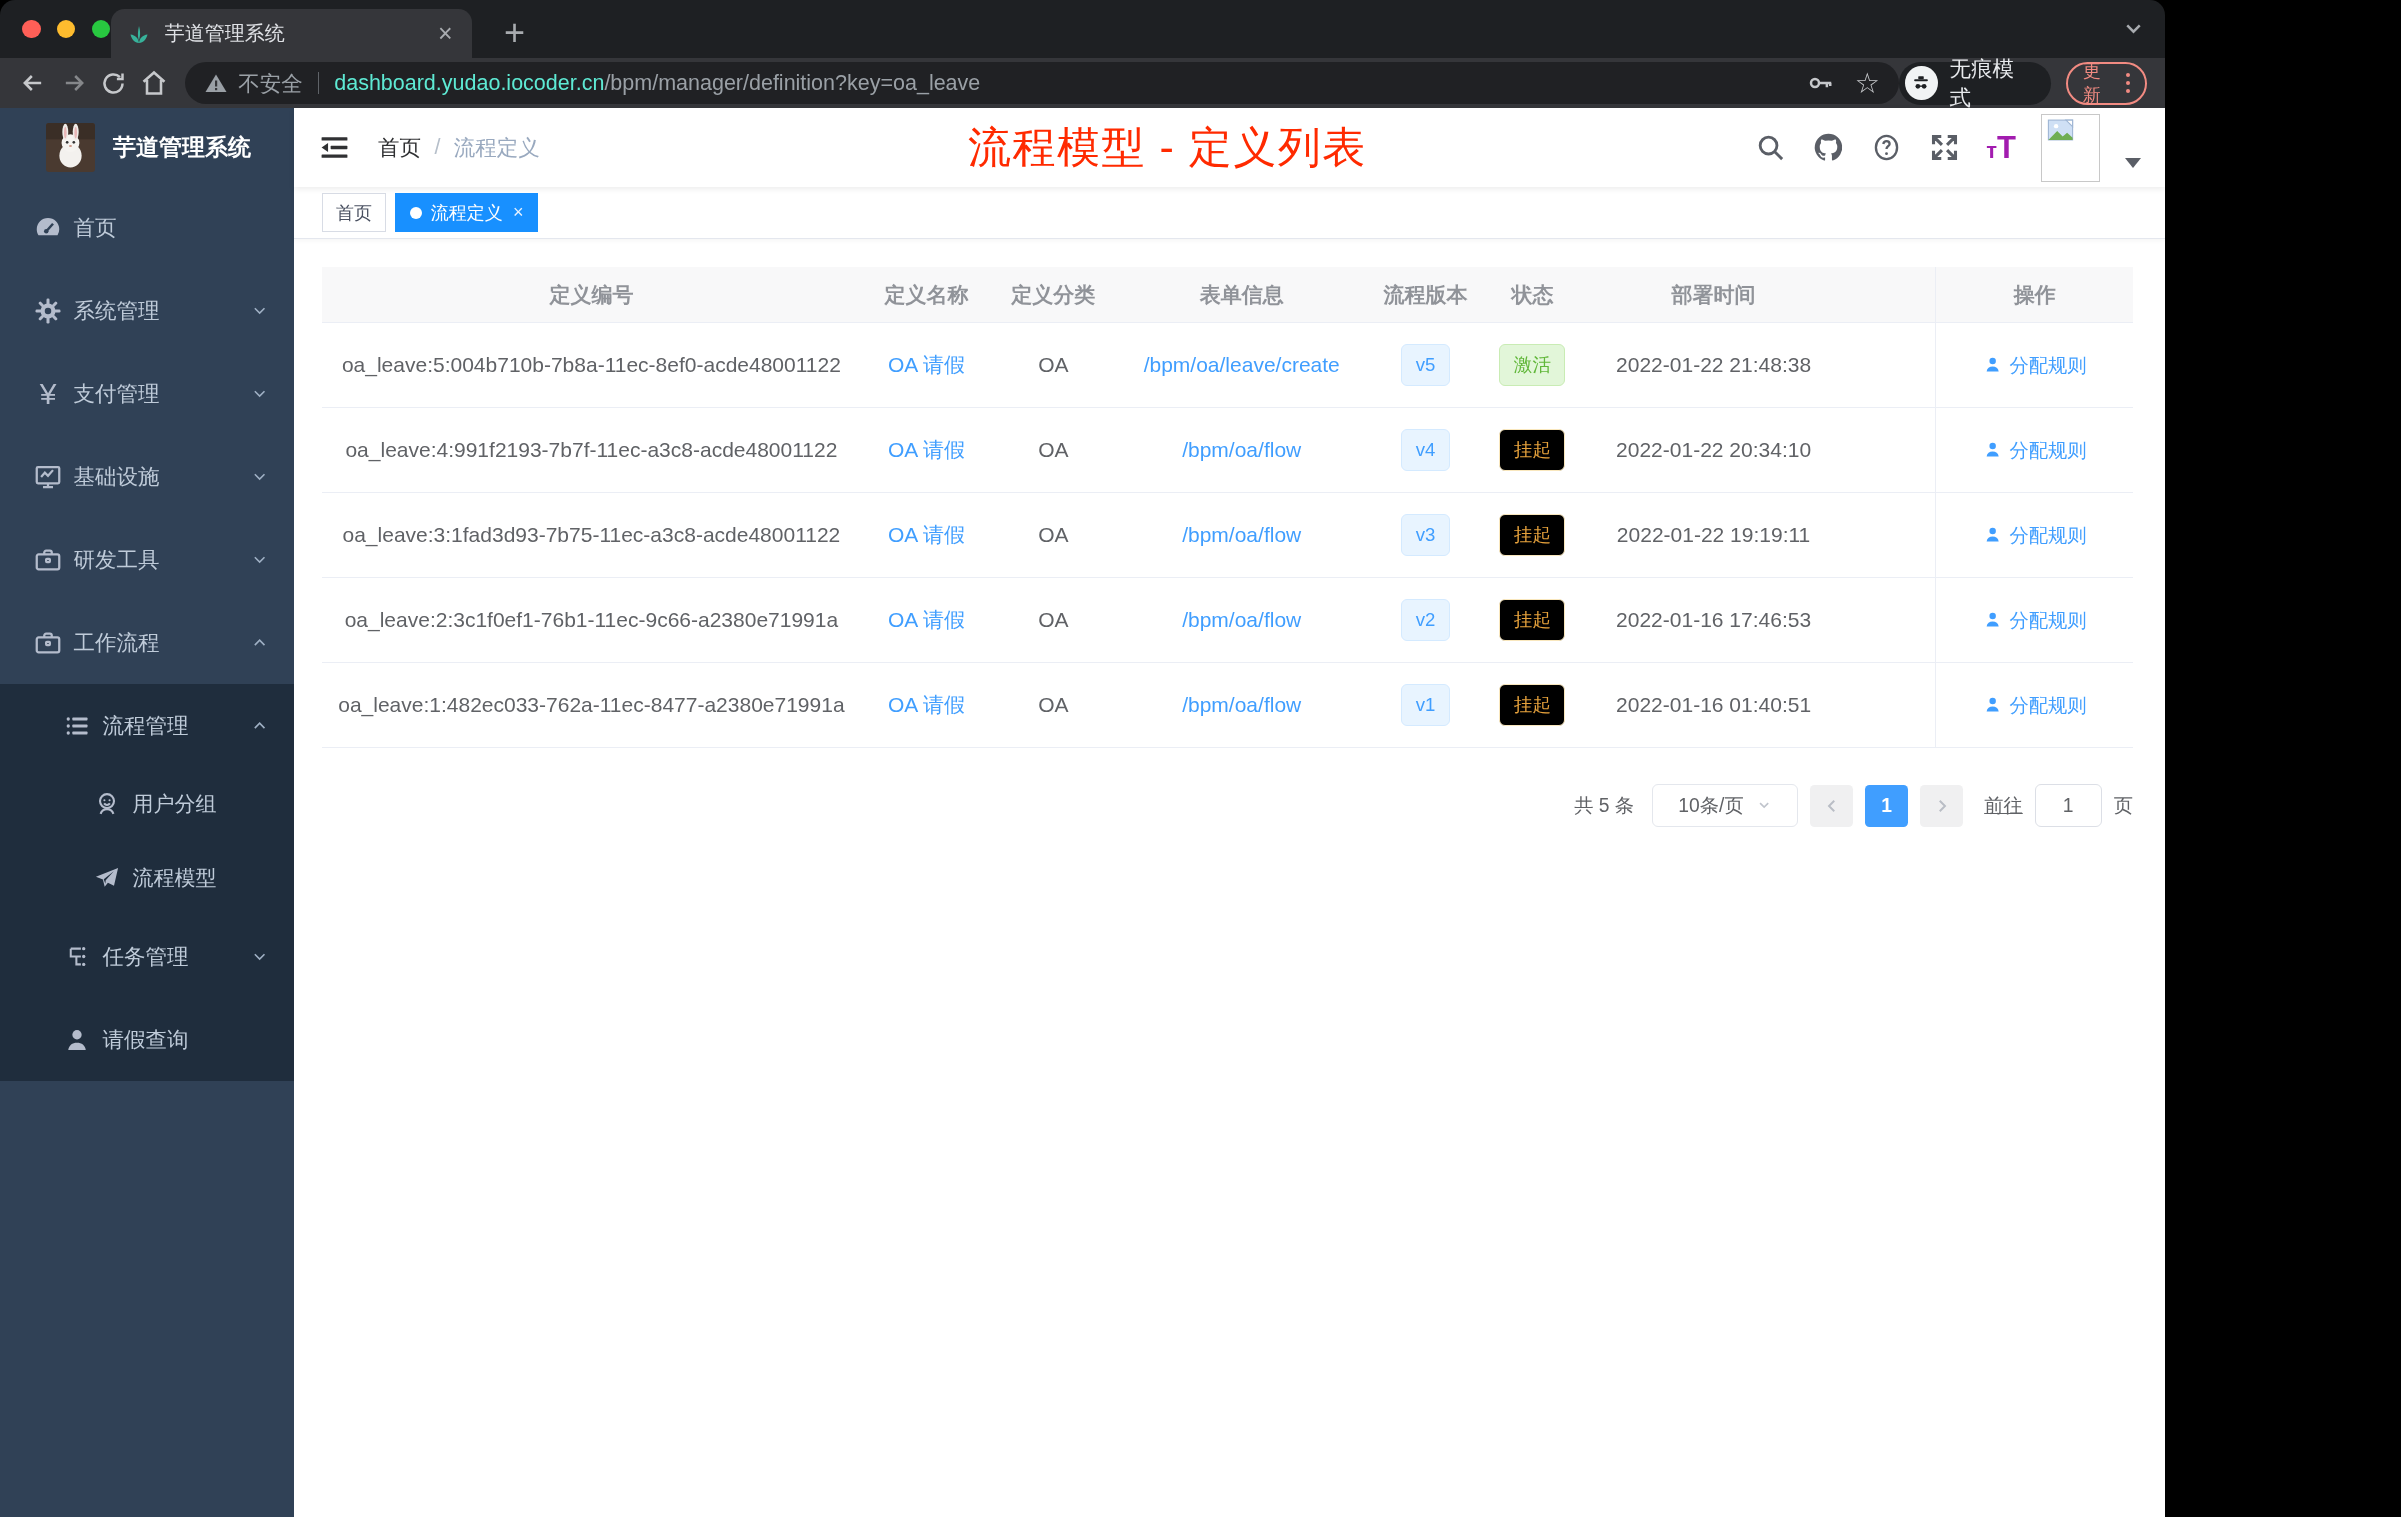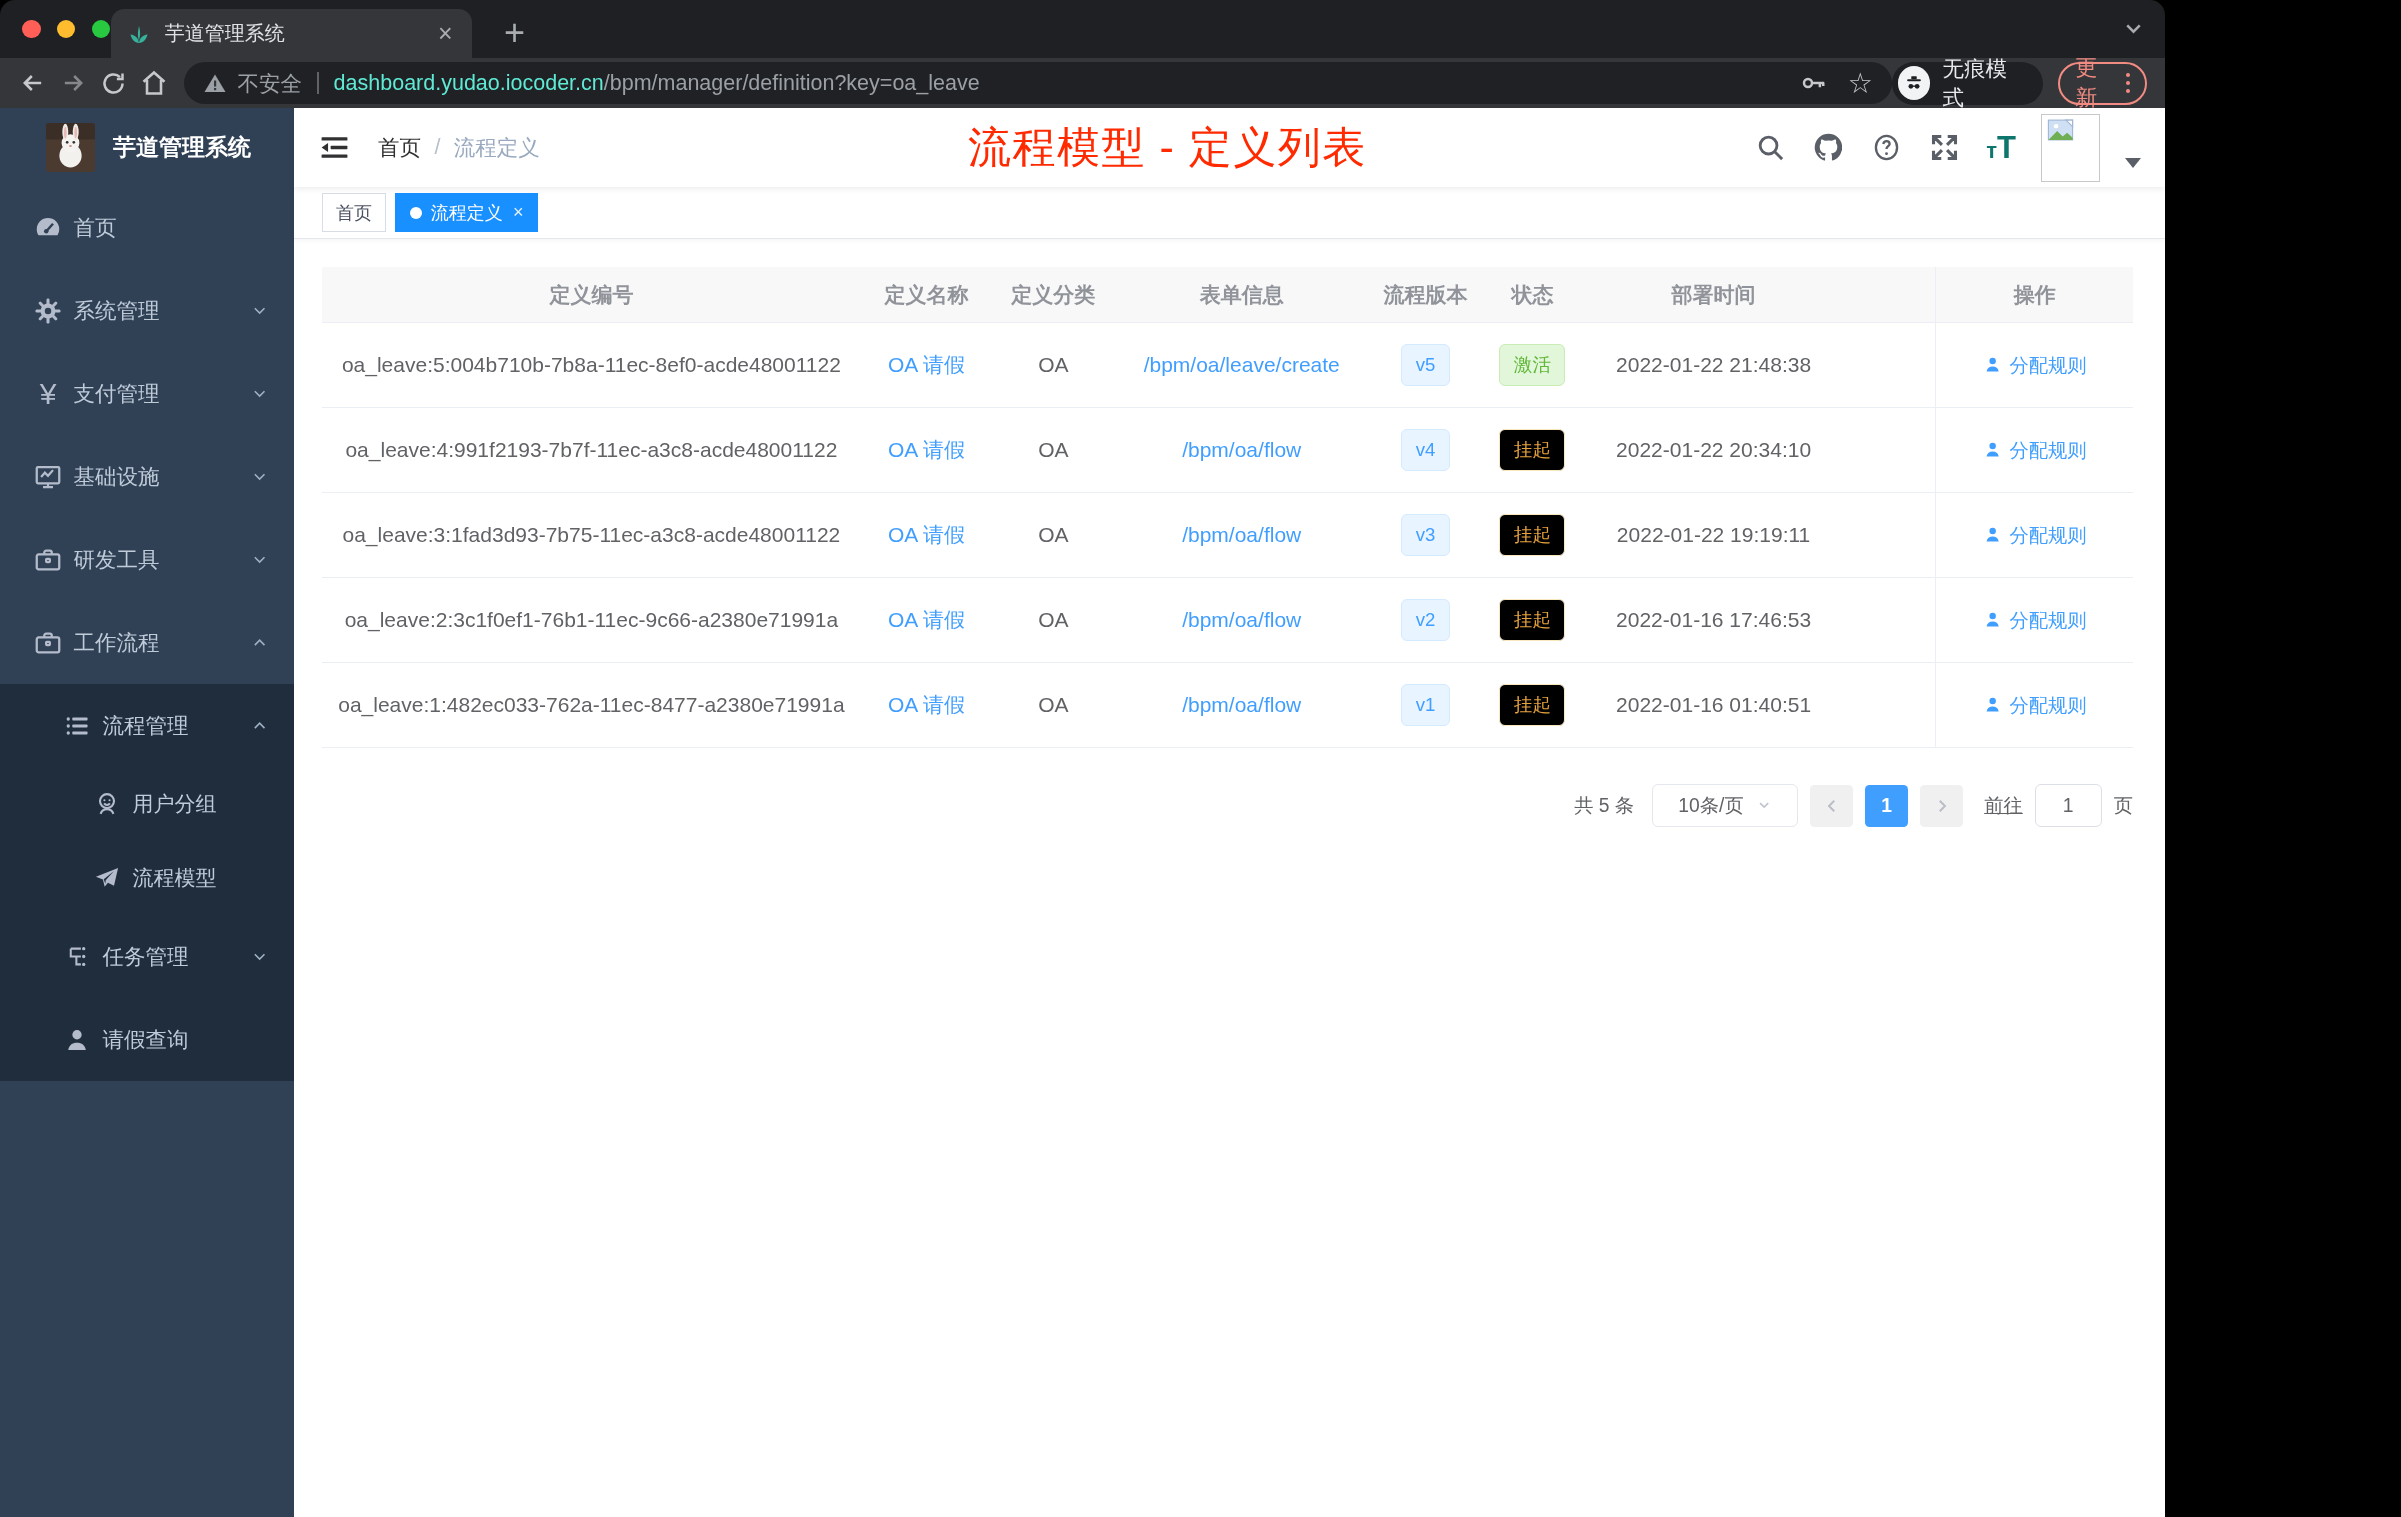--- a/index.html
+++ b/index.html
@@ -24,21 +24,21 @@
   .warn-tri { margin-right:10.4px; display:flex; }
   .url-div { width:1.5px; height:22px; background:#5f6368; margin:0 15px; }
   .url-host { color:#5eead4; }
   .url-path { color:#9aa0a6; }
   .url-right { margin-left:auto; display:flex; align-items:center; gap:19.3px; }
   .star { color:#c6c8cb; font-size:28px; }
   .spacer { flex:1; }
   .incog { height:43px; border-radius:22px; background:#1e2023; display:flex; align-items:center; gap:12px; padding:0 19.3px 0 6px; }
   .incog-circle { width:34px; height:34px; border-radius:50%; background:#f1f3f4; display:flex; align-items:center; justify-content:center; }
   .incog-label { color:#e8eaed; font-size:21.5px; }
-  .update-btn { height:43px; border-radius:22px; border:2.2px solid #f28b82; color:#f28b82; display:flex; align-items:center; gap:9px; padding:0 15px; font-size:22px; margin-left:15px; margin-right:4.5px; }
+  .update-btn { height:43px; border-radius:22px; border:2.2px solid #f28b82; color:#f28b82; display:flex; align-items:center; gap:9px; padding:0 15px; font-size:18px; margin-left:15px; margin-right:4.5px; }
   .vdots { display:flex; flex-direction:column; gap:3.7px; }
   .vdots i { width:4.5px; height:4.5px; border-radius:50%; background:#f28b82; }
 
   
   .app { flex:1; display:flex; min-height:0; }
   .sidebar { width:294px; background:#304156; flex:none; color:#bfcbd9; }
   .logo-row { height:78px; display:flex; align-items:center; padding-left:46px; gap:18px; }
   .logo-img { width:49px; height:49px; flex:none; border-radius:3px; overflow:hidden; }
   .logo-title { color:#fff; font-size:23px; font-weight:bold; white-space:nowrap; }
   .menu-item { height:83px; display:flex; align-items:center; padding:0 25px 0 30px; font-size:21.5px; cursor:pointer; }
@@ -53,21 +53,21 @@
   .main { flex:1; display:flex; flex-direction:column; background:#fff; min-width:0; }
   .navbar { height:79px; background:#fff; display:flex; align-items:center; padding:0 24px; position:relative; z-index:3; box-shadow:0 1.5px 6px rgba(0,0,0,.08); }
   .fold-icon { width:33px; height:33px; display:flex; align-items:center; justify-content:center; }
   .breadcrumb { display:flex; align-items:center; margin-left:27px; font-size:21.5px; }
   .bc-home { color:#303133; font-weight:500; }
   .bc-sep { color:#b6bfca; margin:0 13.4px; }
   .bc-cur { color:#99a9bf; }
   .overlay-title { position:absolute; left:674px; top:50%; transform:translateY(-50%); font-size:43px; font-weight:500; color:#ff2a00; letter-spacing:1.5px; white-space:nowrap; }
   .nav-right { margin-left:auto; display:flex; align-items:center; gap:25px; }
   .hdr-ic { width:33px; height:33px; display:flex; align-items:center; justify-content:center; color:#5a5e66; }
-  .tT { font-size:22px; color:#0f766e; font-weight:bold; }
+  .tT { font-size:22px; color:#a21caf; font-weight:bold; }
   .tT .bigT { font-size:31px; }
   .avatar-box { width:59px; height:68px; border:1.5px solid #c8c8c8; background:#fff; padding:4.5px; }
   .nav-caret { width:0; height:0; border-left:8.2px solid transparent; border-right:8.2px solid transparent; border-top:10.4px solid #5a5e66; margin-top:30px; }
 
   .tagsbar { height:52px; background:#fff; border-bottom:1.5px solid #e4e7ee; box-shadow:0 1.5px 4.5px rgba(0,0,0,.04); display:flex; align-items:center; padding-left:27.5px; gap:9px; position:relative; z-index:2; }
   .tag-item { height:39px; display:flex; align-items:center; padding:0 13.4px; border:1.5px solid #d8dce5; background:#fff; color:#495060; font-size:18px; cursor:pointer; }
   .tag-item.active { background:#1890ff; border-color:#1890ff; color:#fff; }
   .tag-dot { width:12px; height:12px; border-radius:50%; background:#fff; margin-right:9px; }
   .tag-x { margin-left:10.4px; font-size:18px; color:#e8f2ff; }
 

